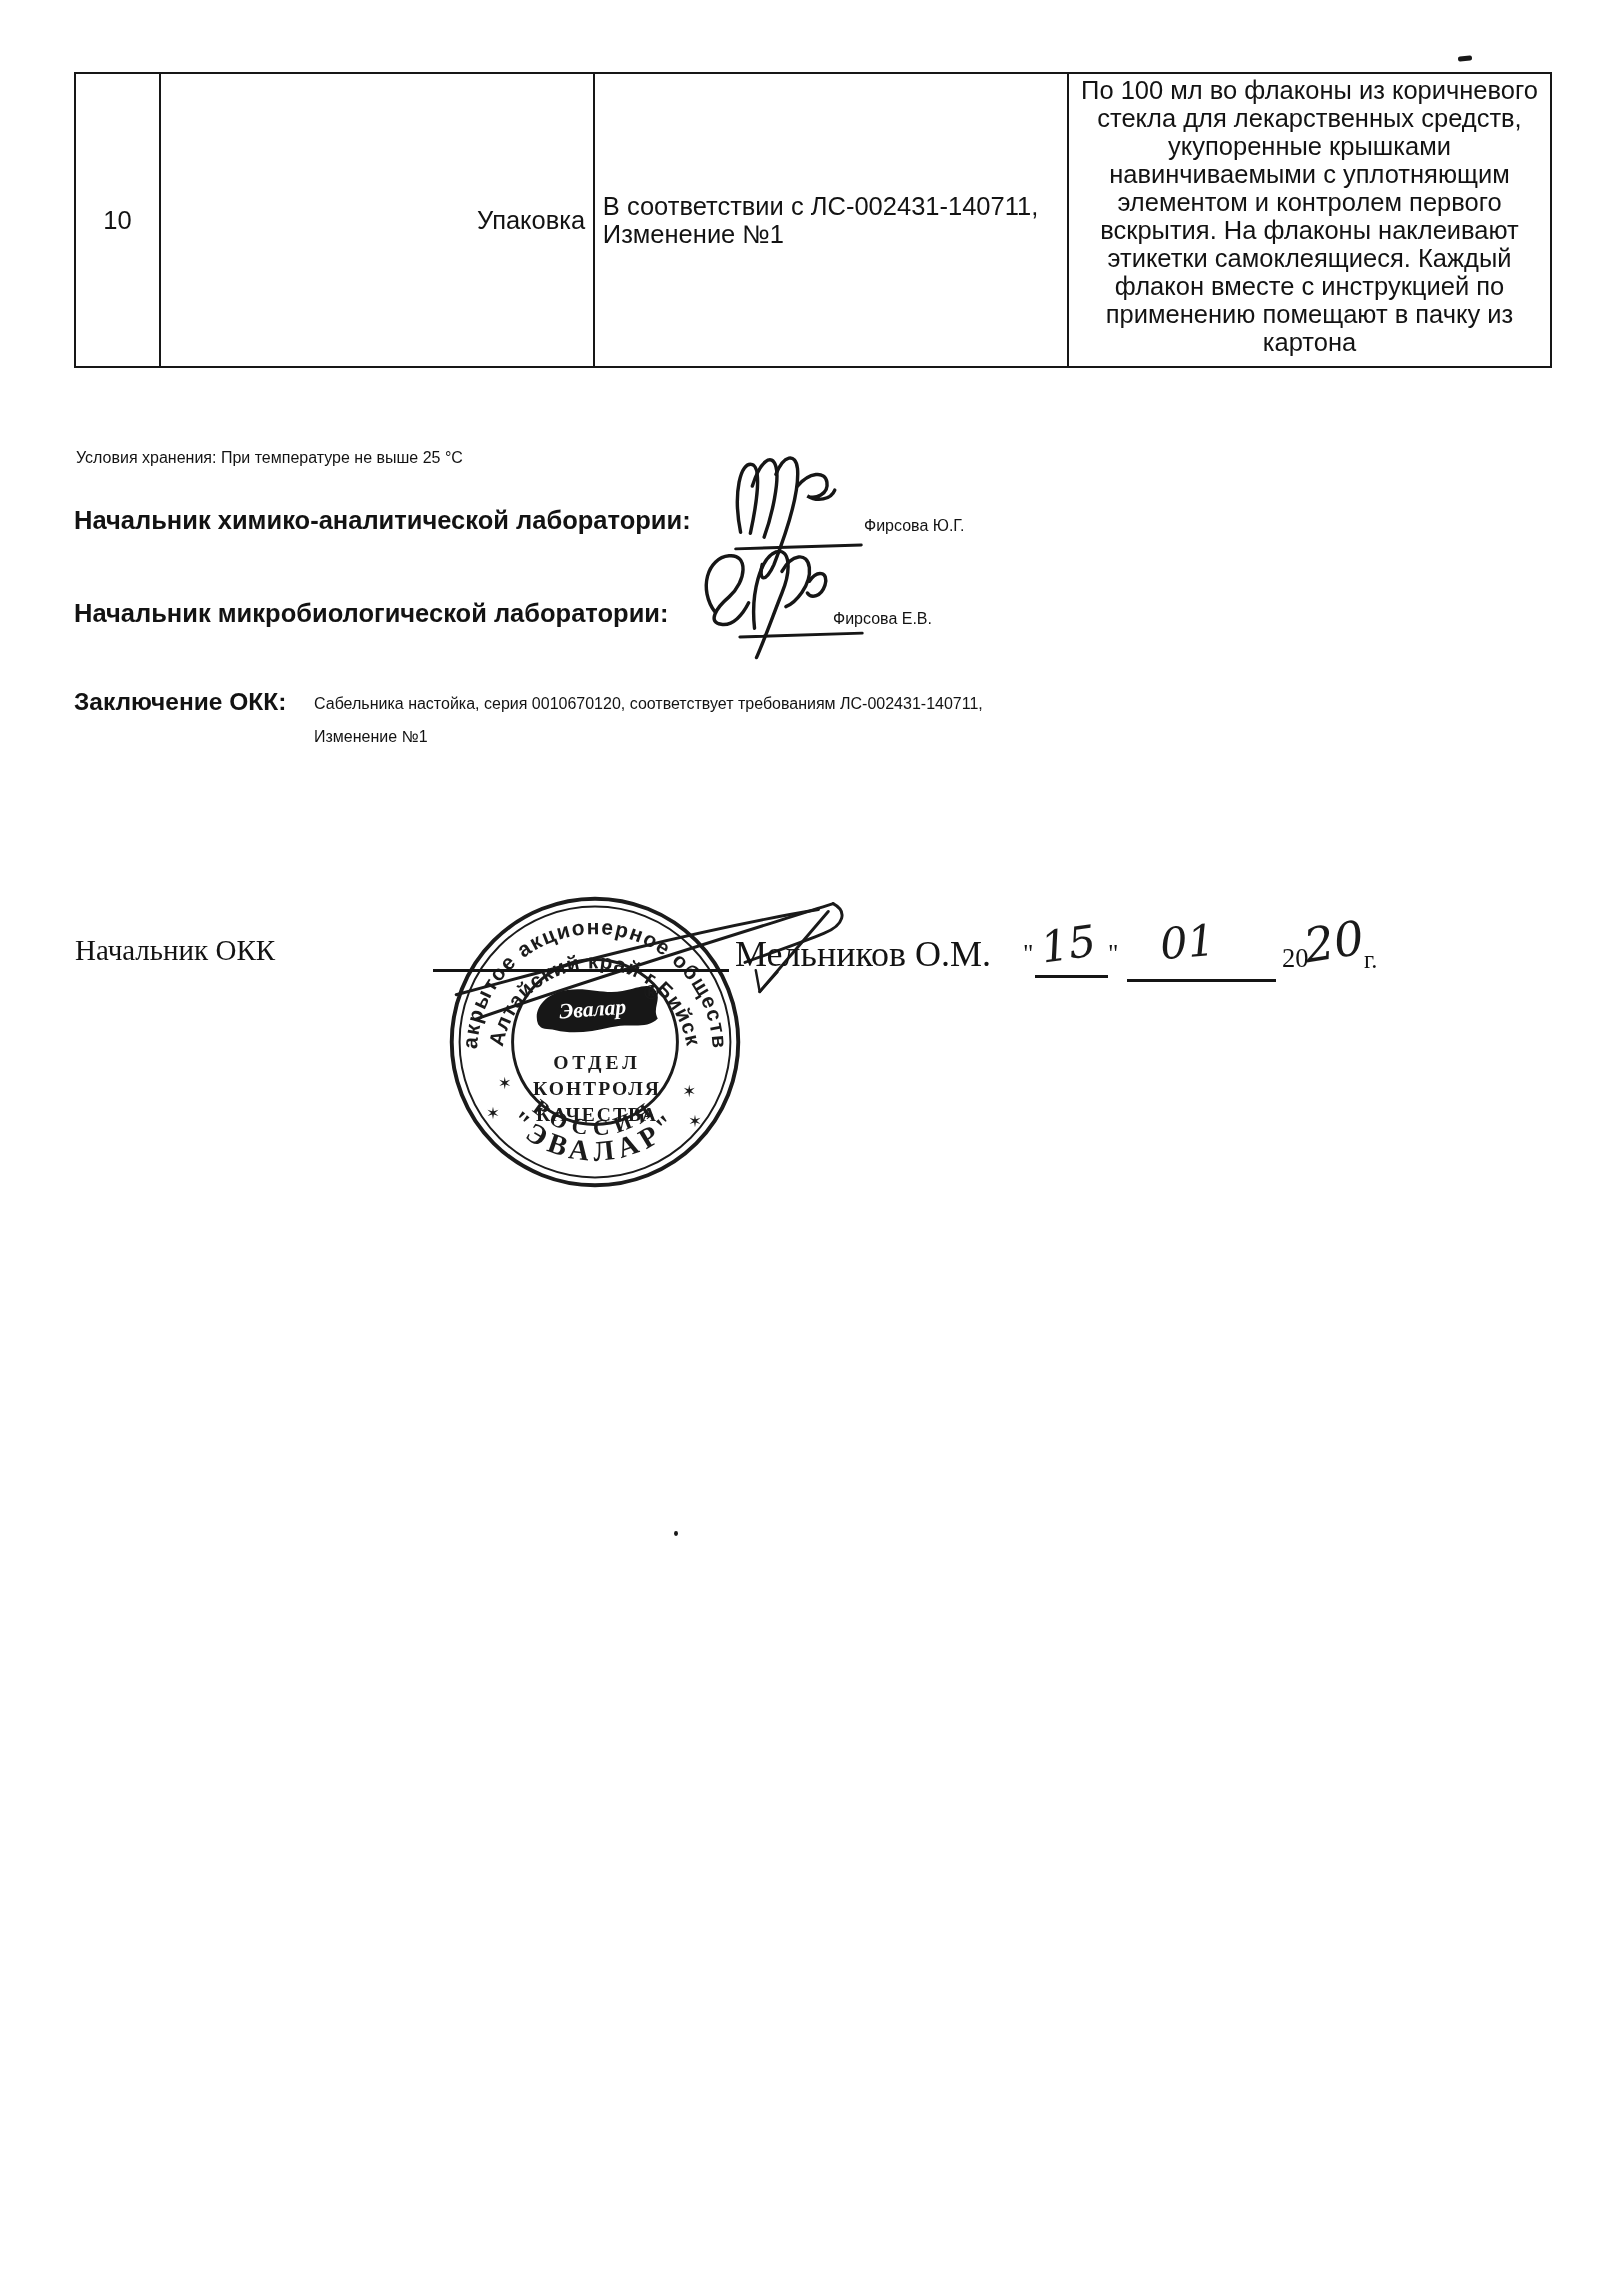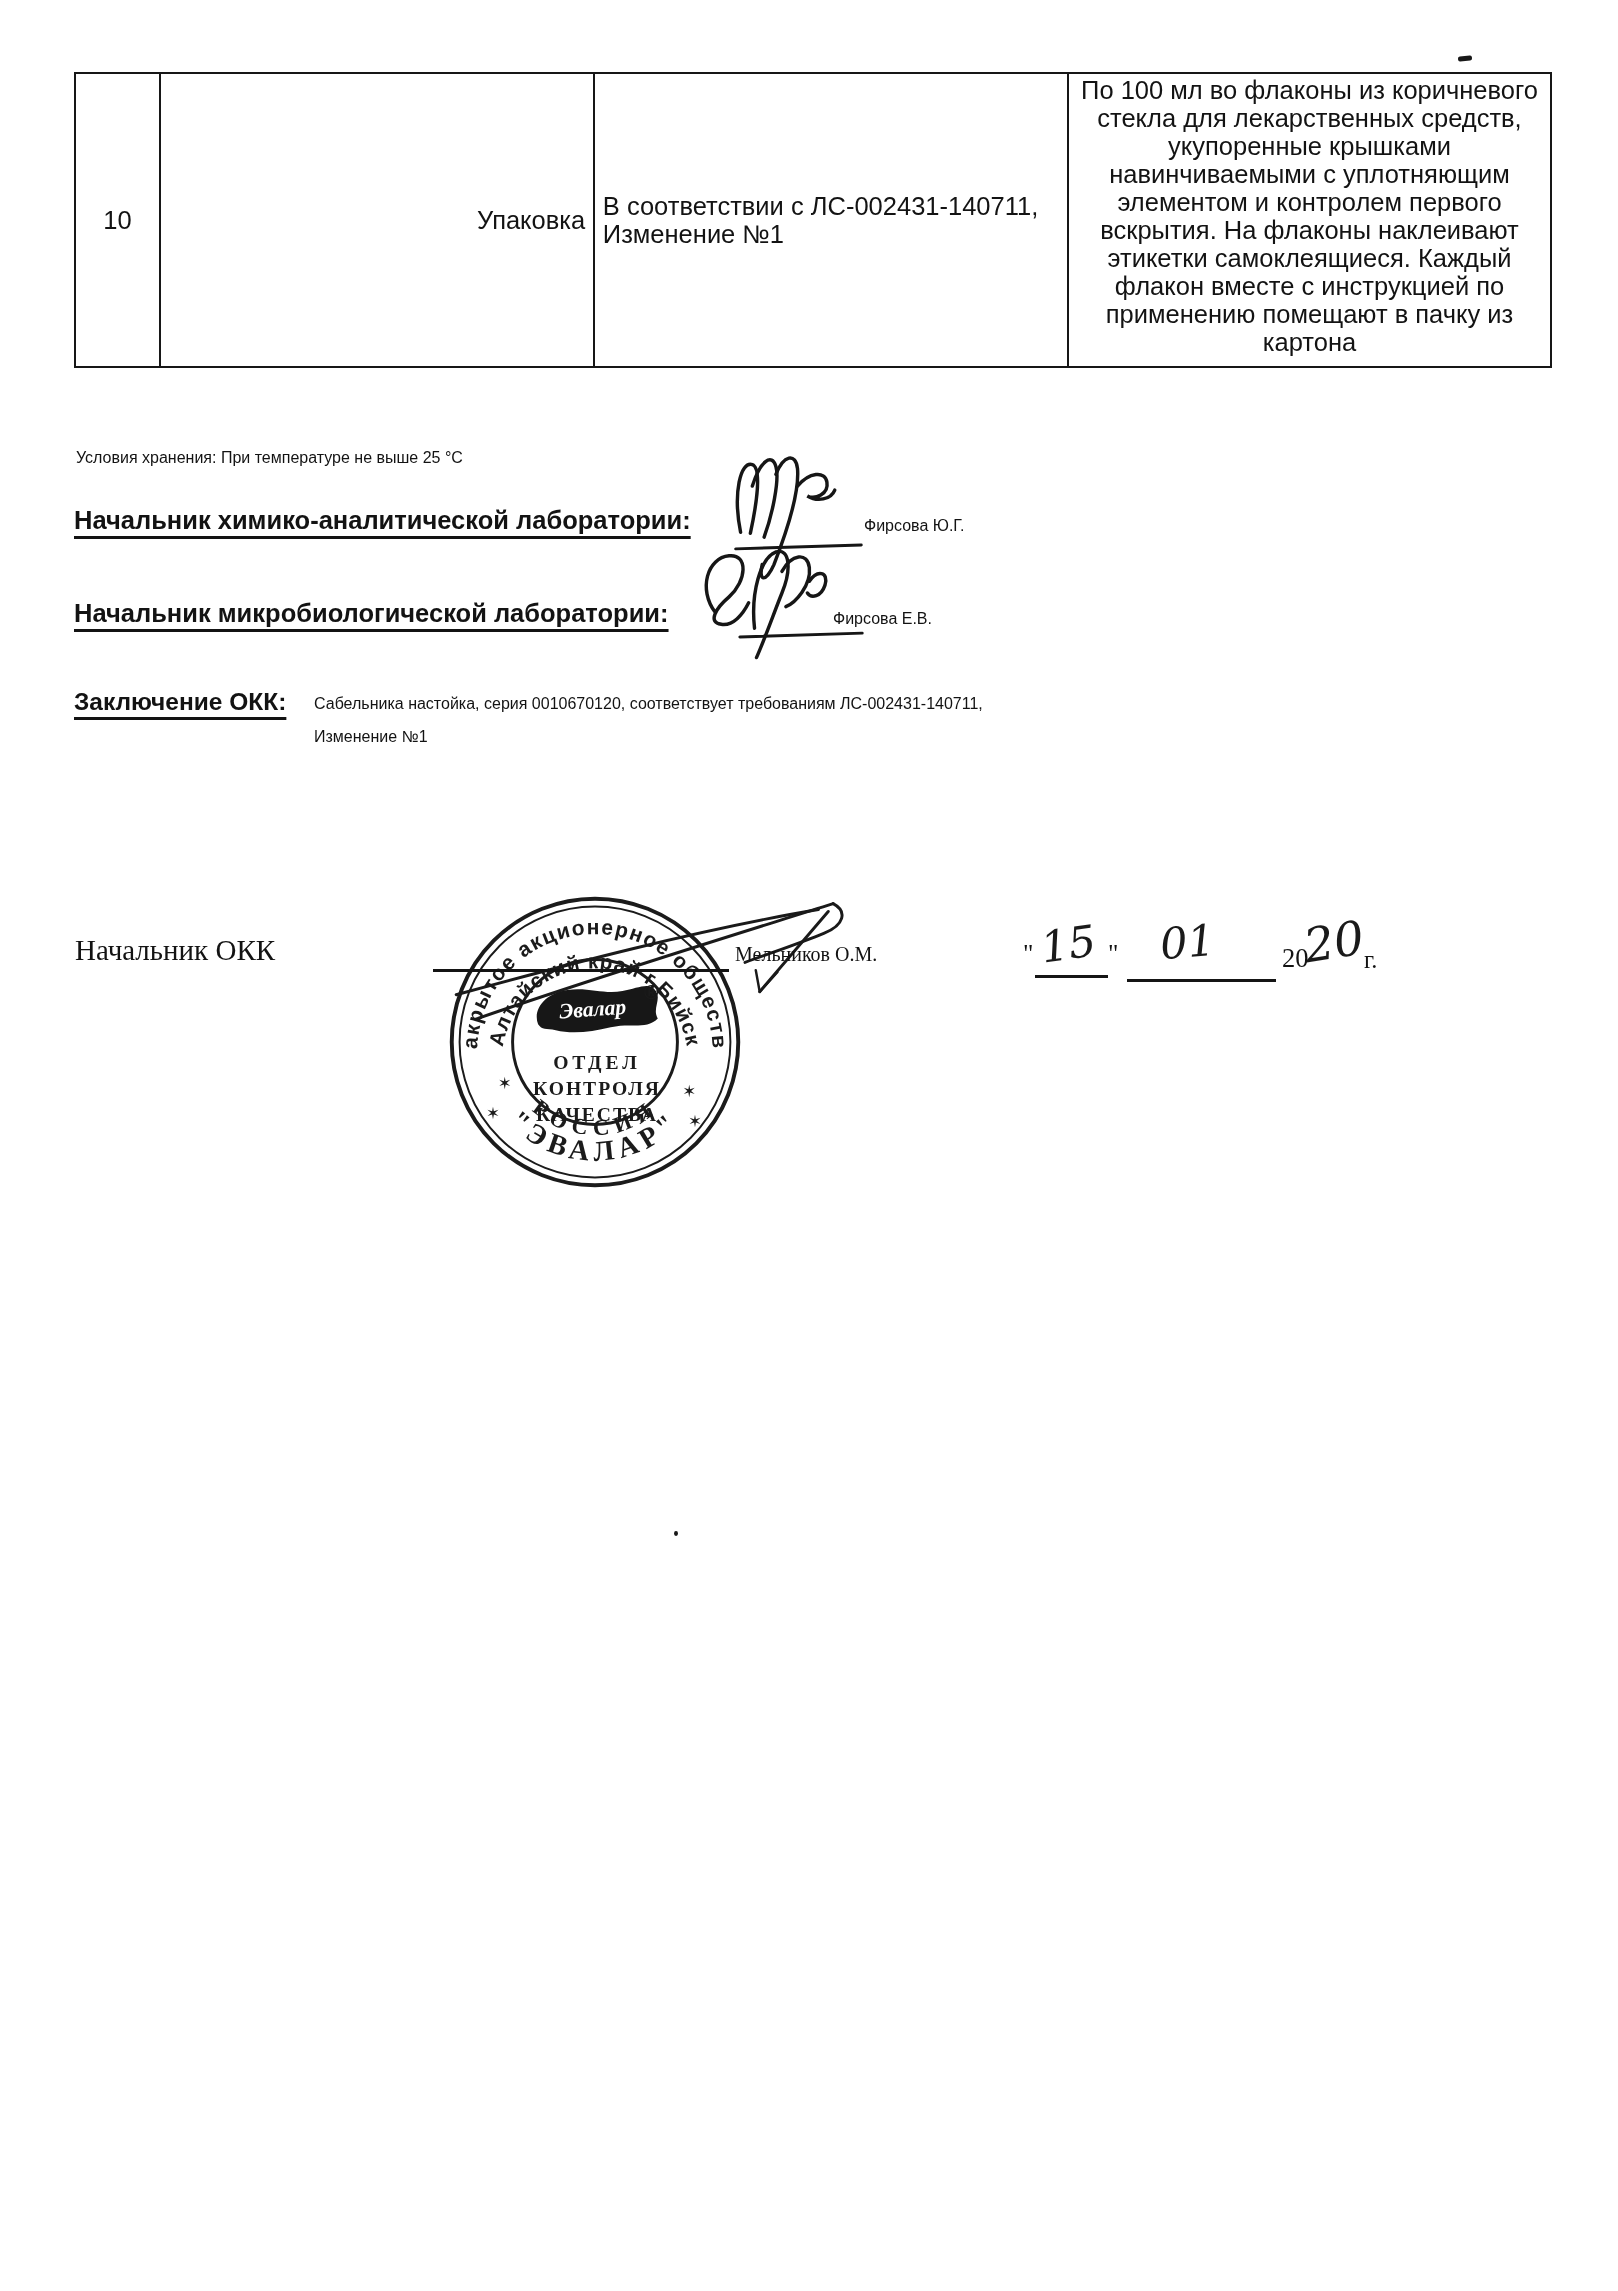--- a/index.html
+++ b/index.html
@@ -20,21 +20,21 @@
   tr.r11{height:57px}
   td.c-num{text-align:center}
   td.c-name{text-align:right;padding-left:9.8px}
   td.c-req{white-space:pre-line}
   td.c-res{text-align:center;white-space:pre-line}
   tr.r10 td.c-res{vertical-align:top;padding-top:2px}
   
   .txt{position:absolute;font-size:16px;line-height:30px;white-space:nowrap}
   .lab{
     position:absolute;font-size:25.5px;font-weight:bold;white-space:nowrap;
-    text-decoration:underline;text-decoration-thickness:2.9px;text-underline-offset:6.9px;
+    text-decoration-thickness:2.9px;text-underline-offset:6.9px;
   }
   .serifb{font-family:"Liberation Serif",serif;font-weight:normal}
   .hw{
     position:absolute;font-family:"DejaVu Serif",serif;font-style:italic;
     color:#1a1a1a;white-space:nowrap;
   }
   .uline{position:absolute;background:#151515;height:2.9px}
   .strike-line{position:absolute;background:#141414;height:3.4px;z-index:6}
   .sig-svg{position:absolute;z-index:5}
   .stamp-svg{position:absolute;z-index:3}
@@ -97,21 +97,21 @@
     <path d="M55,97 L180,93" stroke-width="3"></path>
   </g>
 </svg>
 <div class="txt" style="left:833px;top:604px">Фирсова Е.В.</div>
 
 <div class="lab" style="left:74px;top:688px;font-size:24.5px">Заключение ОКК:</div>
 <div class="txt" style="left:314px;top:689px">Сабельника настойка, серия 0010670120, соответствует требованиям  ЛС-002431-140711,</div>
 <div class="txt" style="left:314px;top:722px">Изменение №1</div>
 
 <div class="txt serifb" style="left:75px;top:935px;font-size:29px">Начальник ОКК</div>
-<div class="txt serifb" style="left:735px;top:939px;font-size:20px;z-index:7">Мельников О.М.</div>
+<div class="txt serifb" style="left:735px;top:939px;font-size:36px;z-index:7">Мельников О.М.</div>
 
 <svg class="stamp-svg" style="left:438px;top:885px" width="314" height="314" viewBox="-160 -160 320 320">
   <defs>
     <path id="arcTopOuter" d="M -120,10 A 120,120 0 1 1 120,10"></path>
     <path id="arcTopInner" d="M -95,20 A 95,95 0 1 1 95,20"></path>
     <path id="arcBotInner" d="M -89,33 A 95,95 0 0 0 89,33"></path>
     <path id="arcBotOuter" d="M -113,43 A 121,121 0 0 0 113,43"></path>
   </defs>
   <g stroke="#1b1b1b" fill="none">
     <circle cx="0" cy="0" r="146" stroke-width="4"></circle>

